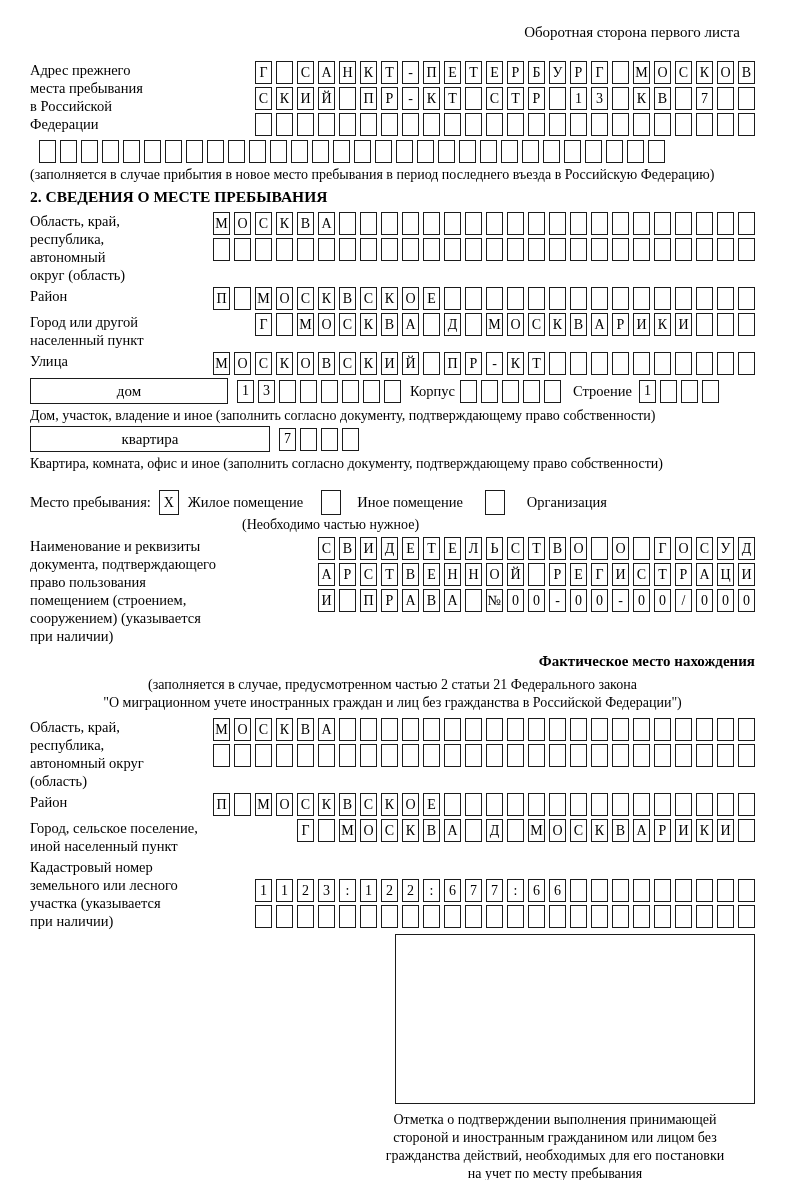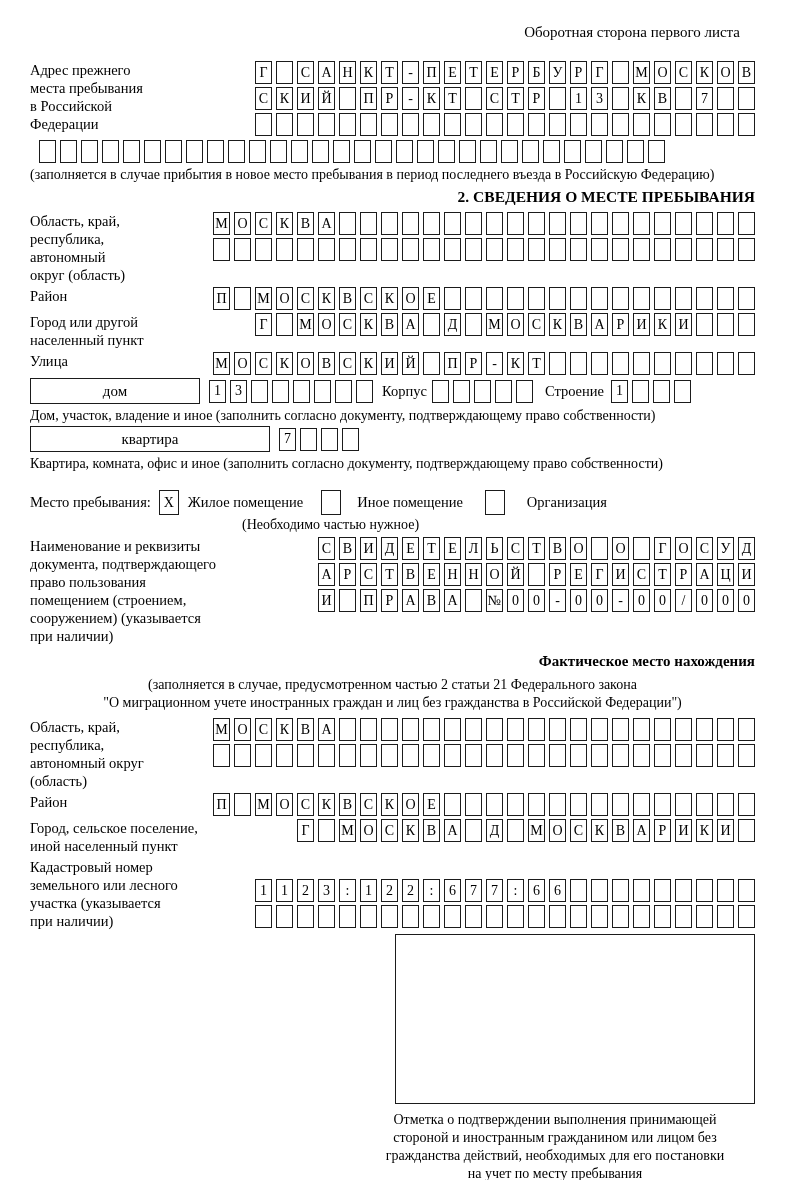--- a/index.html
+++ b/index.html
@@ -29,29 +29,29 @@
     border: 1.5px solid #1b1b1b;
     display: flex; align-items: center; justify-content: center;
     font-size: 14px; line-height: 1;
   }
 
   .fullrow { margin: 4px 0 3px 9px; }
 
   .caption { font-size: 14px; line-height: 17px; margin-bottom: 2px; }
   .caption.center { }
 
-  .sec-title { text-align: right; font-weight: bold; font-size: 15.5px; margin: 5px 0 6px 0; }
+  .sec-title { text-align: left; font-weight: bold; font-size: 15.5px; margin: 5px 0 6px 0; }
 
   .domrow, .kvrow { display: flex; align-items: center; margin: 2px 0 3px 0; }
   .wide-box {
     border: 1.5px solid #1b1b1b; height: 26px;
     display: flex; align-items: center; justify-content: center;
     font-size: 15px;
   }
-  .dom-box { width: 170px; }
+  .dom-box { width: 198px; }
   .kv-box { width: 240px; }
   .inline-label { font-size: 14.5px; font-family: Liberation Serif, serif; }
 
   .mesto { display: flex; align-items: center; margin: 18px 0 2px 0; font-size: 14.5px; }
   .checkbox {
     width: 20px; height: 25px; border: 1.5px solid #1b1b1b; flex: 0 0 auto;
     display: flex; align-items: center; justify-content: center; font-size: 14px;
   }
   .choose-note { font-size: 14px; padding-left: 212px; margin-bottom: 4px; }
 

